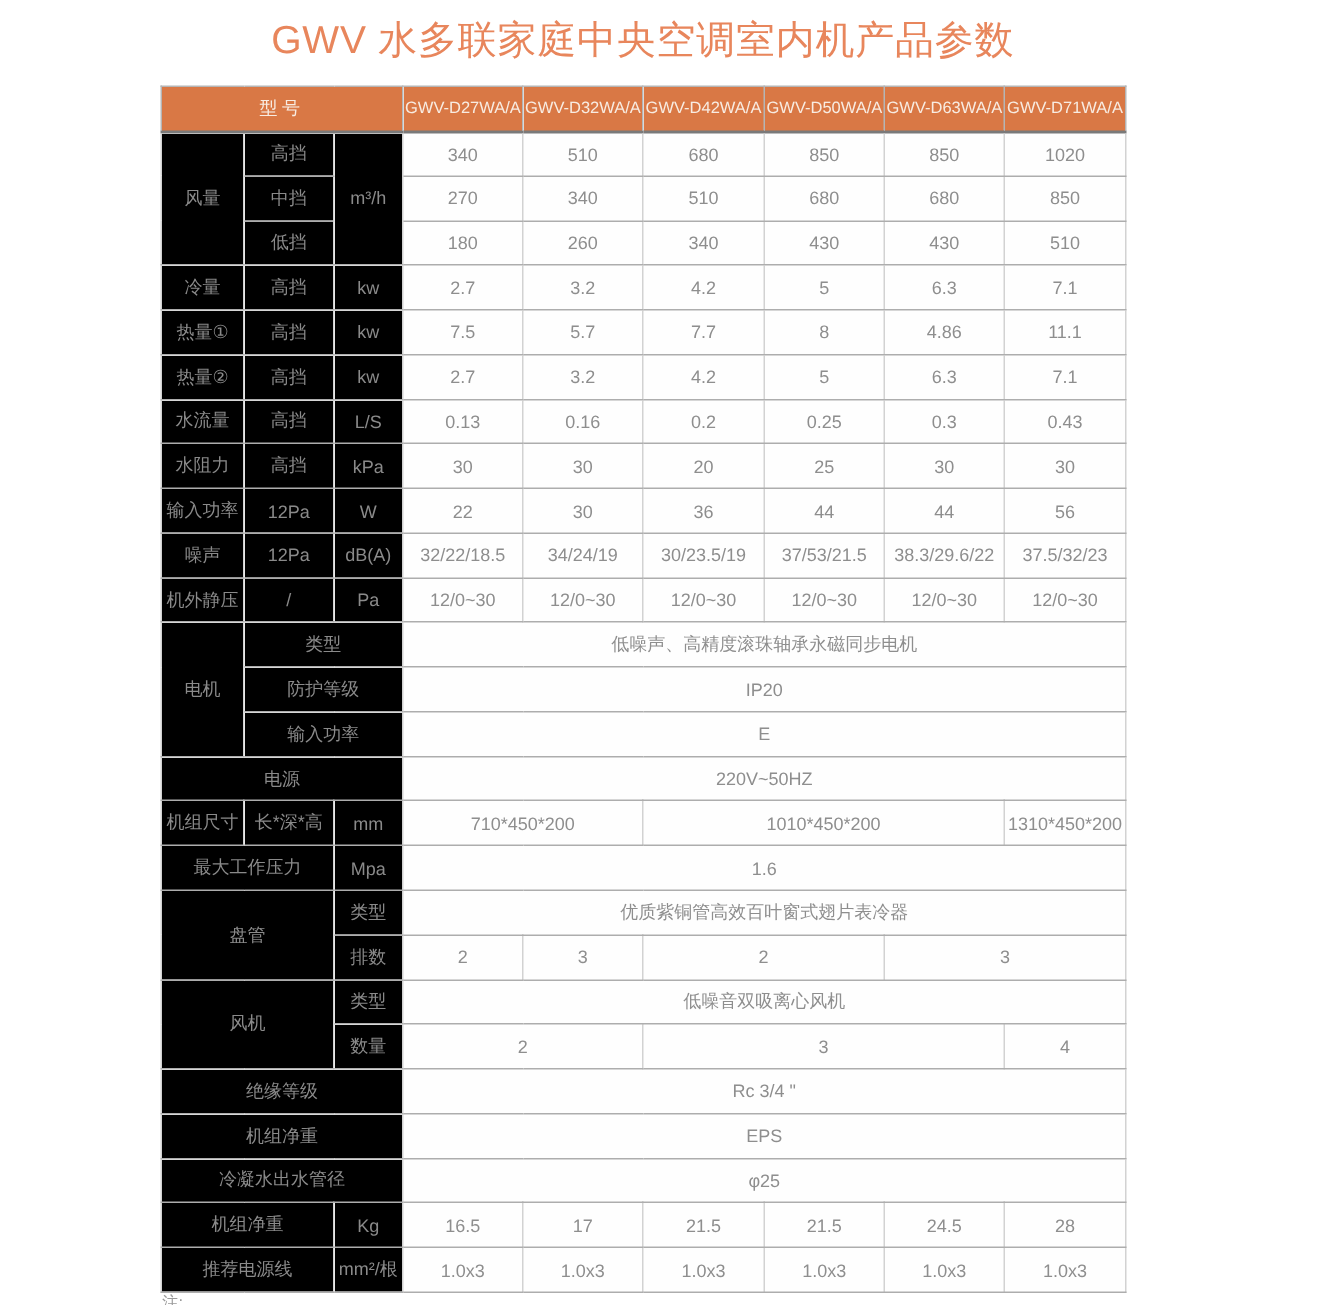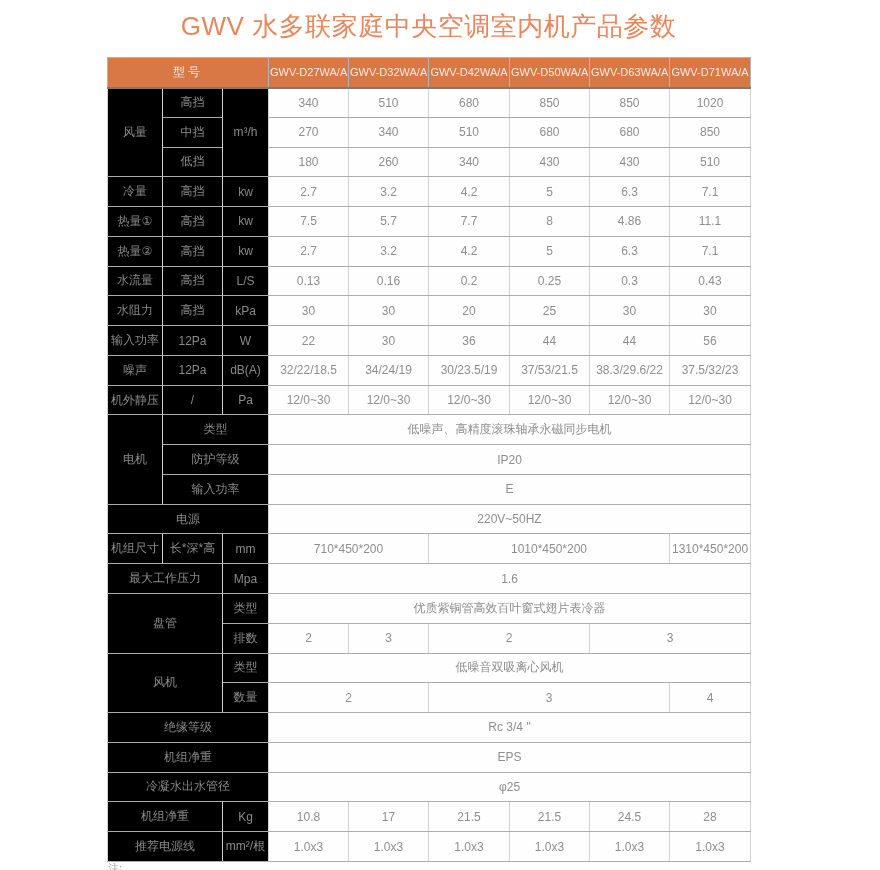--- a/index.html
+++ b/index.html
@@ -231,21 +231,21 @@
           <td colspan="3" class="l">机组净重</td>
           <td colspan="6">EPS</td>
         </tr>
         <tr>
           <td colspan="3" class="l">冷凝水出水管径</td>
           <td colspan="6">φ25</td>
         </tr>
         <tr>
           <td colspan="2" class="l">机组净重</td>
           <td class="l">Kg</td>
-          <td>10.8</td>
+          <td>16.5</td>
           <td>17</td>
           <td>21.5</td>
           <td>21.5</td>
           <td>24.5</td>
           <td>28</td>
         </tr>
         <tr>
           <td colspan="2" class="l">推荐电源线</td>
           <td class="l">mm²/根</td>
           <td>1.0x3</td>

